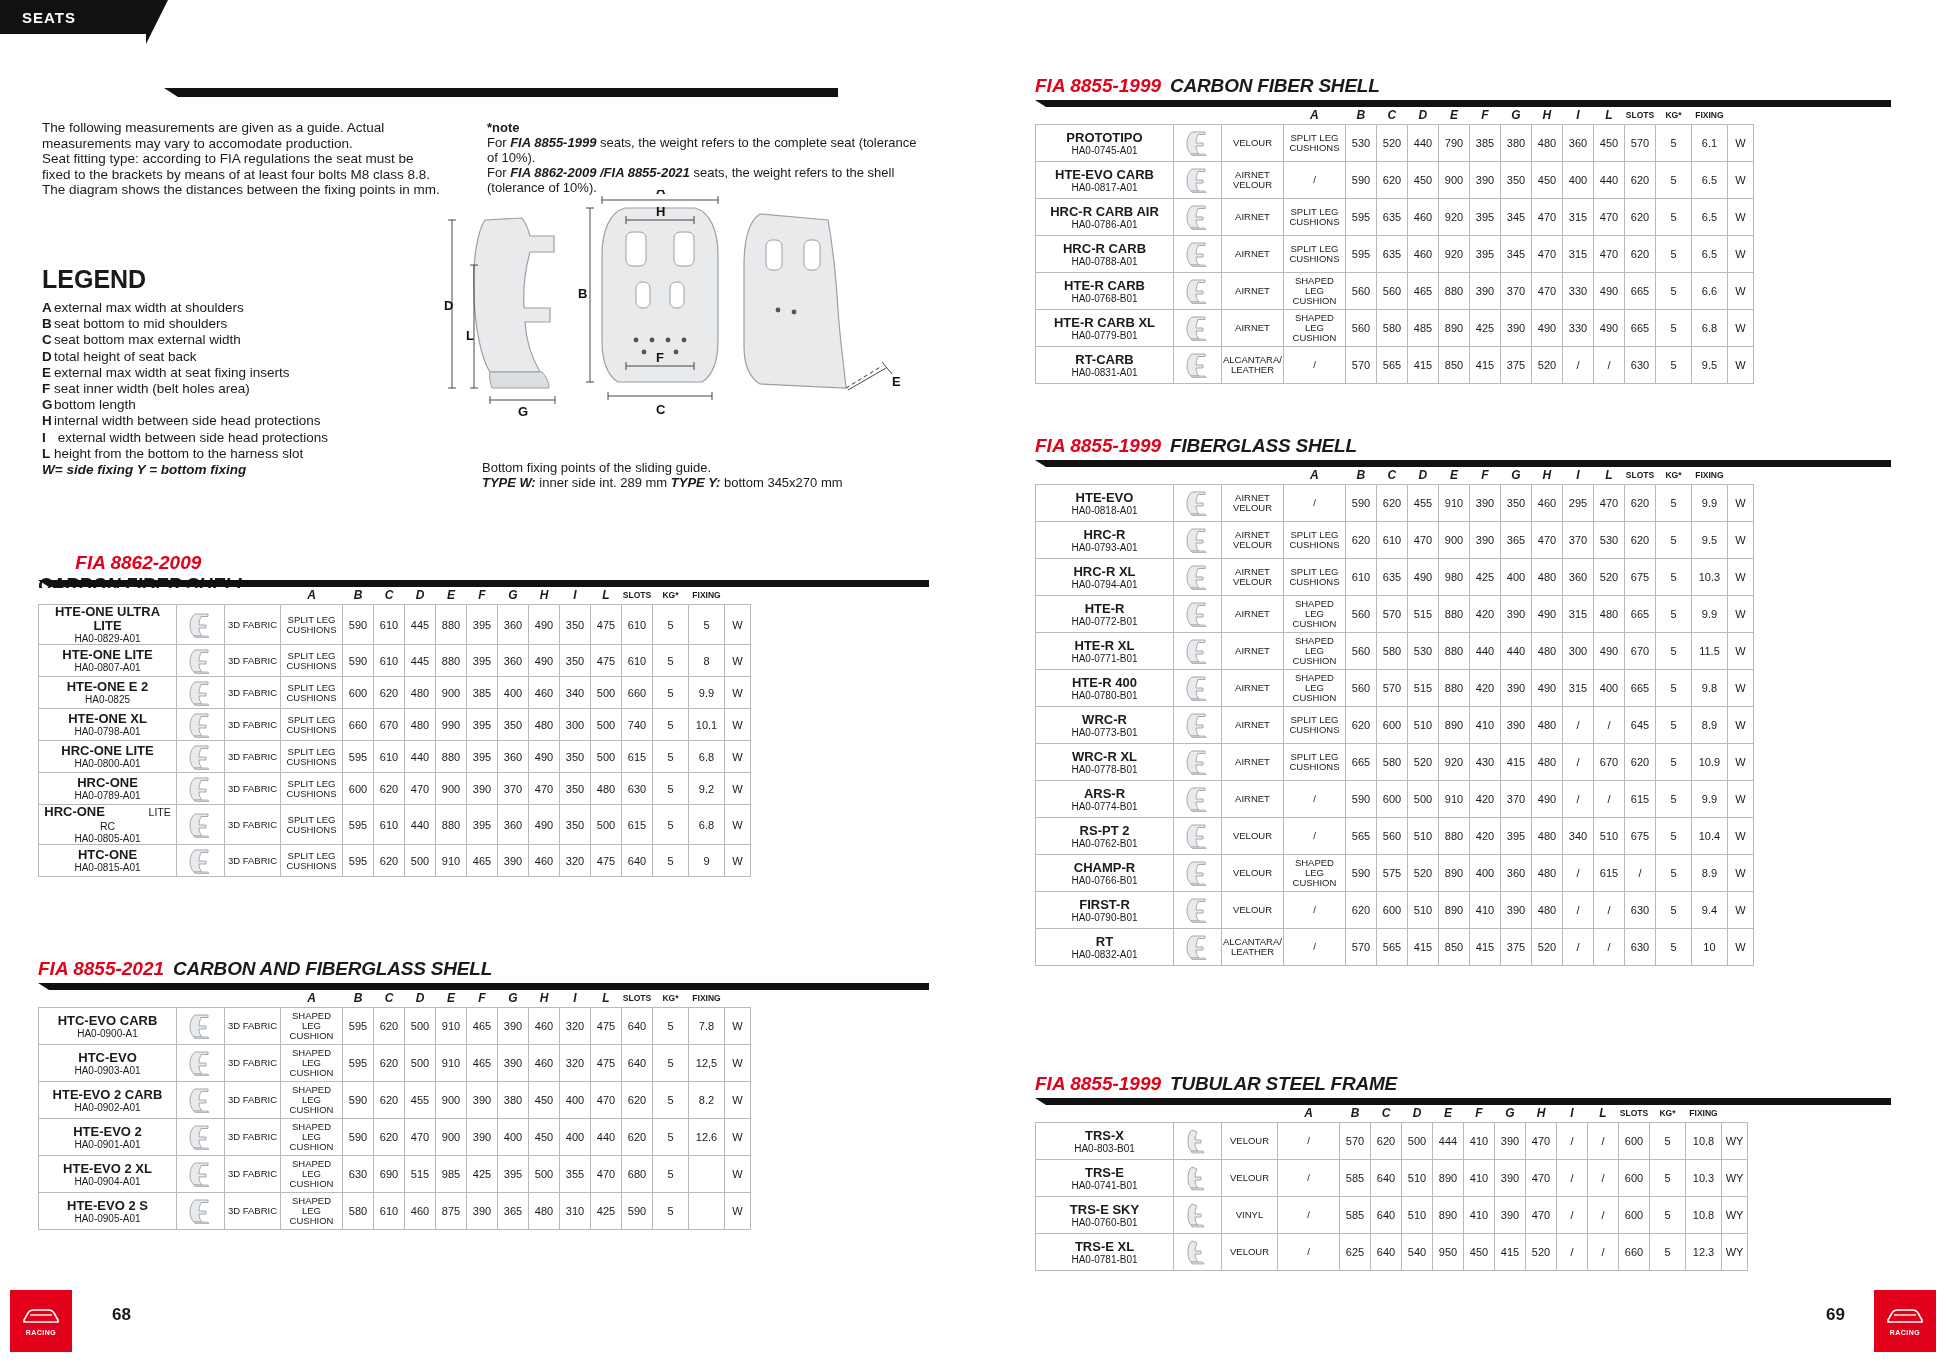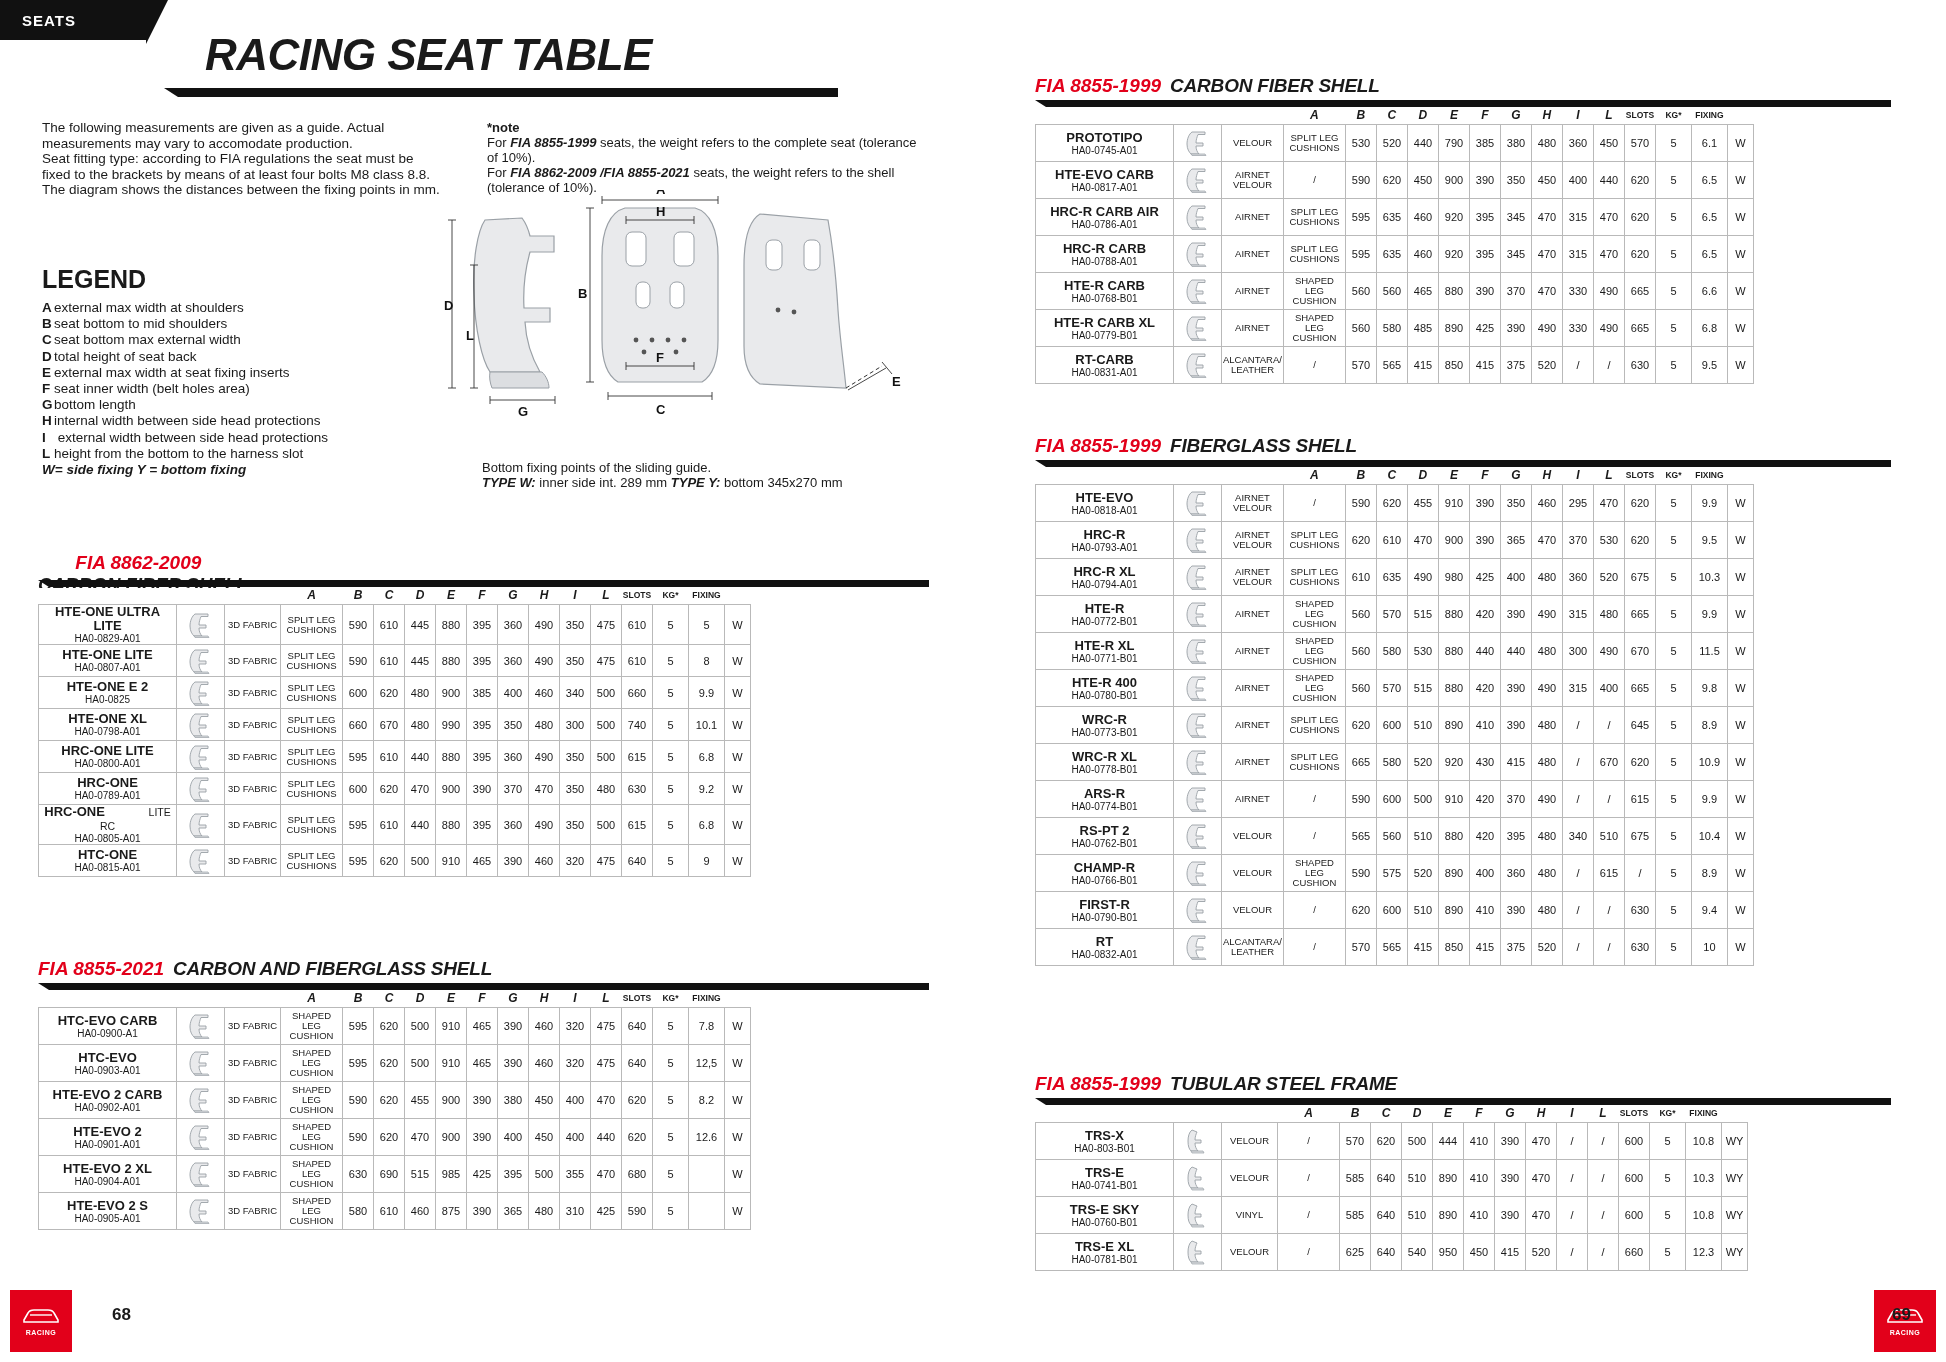--- a/index.html
+++ b/index.html
@@ -9,21 +9,21 @@
     background:#ffffff;
     font-family:"Liberation Sans", sans-serif;
     color:#1a1a1a;
     position:relative;
     overflow:hidden;
   }
   .page { position:absolute; inset:0; }
 
   
   .seats-tab {
-    position:absolute; left:0; top:0; width:146px; height:40px;
+    position:absolute; left:0; top:0; width:146px; height:34px;
     background:#111; color:#fff; font-weight:bold; font-size:15px;
     letter-spacing:1px; display:flex; align-items:center; padding-left:22px;
   }
   .seats-tab:after{
     content:""; position:absolute; right:-22px; top:0;
     border-top:44px solid #111; border-right:22px solid transparent;
   }
 
   
   .main-title {
@@ -117,21 +117,20 @@
 </style>
 </head>
 <body>
 
 <div class="page">
 
   <div class="seats-tab">
     <span>SEATS</span>
   </div>
 
-  <div class="main-title">RACING SEAT TABLE</div>
   <div class="title-rule"></div>
 
   <div class="intro">
     <span id="intro-text"><div>The following measurements  are given as a guide. Actual measurements may vary to accomodate production.</div><div>Seat fitting type: according to FIA regulations the seat must be fixed to the brackets by means of at least four bolts M8 class 8.8. The diagram shows the distances between the fixing points in mm.</div></span>
   </div>
 
   <div class="note">
     <div class="note-title">*note</div>
     <div>
       <span>For </span><b>FIA 8855-1999</b><span> seats, the weight refers to the complete seat (tolerance of 10%).</span>
@@ -1422,15 +1421,15 @@
   </div>
   <div class="pagenum" style="left:112px; top:1305px;">68</div>
 
   <div class="footer-badge" style="left:1874px; top:1290px;">
     <svg width="40" height="20" viewBox="0 0 40 20">
       <path d="M3 14 L7 7 C8 5 10 4 13 4 L27 4 C30 4 32 5 33 7 L37 14 L37 16 L3 16 Z" fill="none" stroke="#fff" stroke-width="1.6"></path>
       <path d="M9 9 L31 9" stroke="#fff" stroke-width="1.4"></path>
     </svg>
     <div class="lbl">RACING</div>
   </div>
-  <div class="pagenum" style="left:1892px; top:1305px;">69</div>
+  <div class="pagenum" style="left:1826px; top:1305px;">69</div>
 
 </div>
 
 </body></html>

